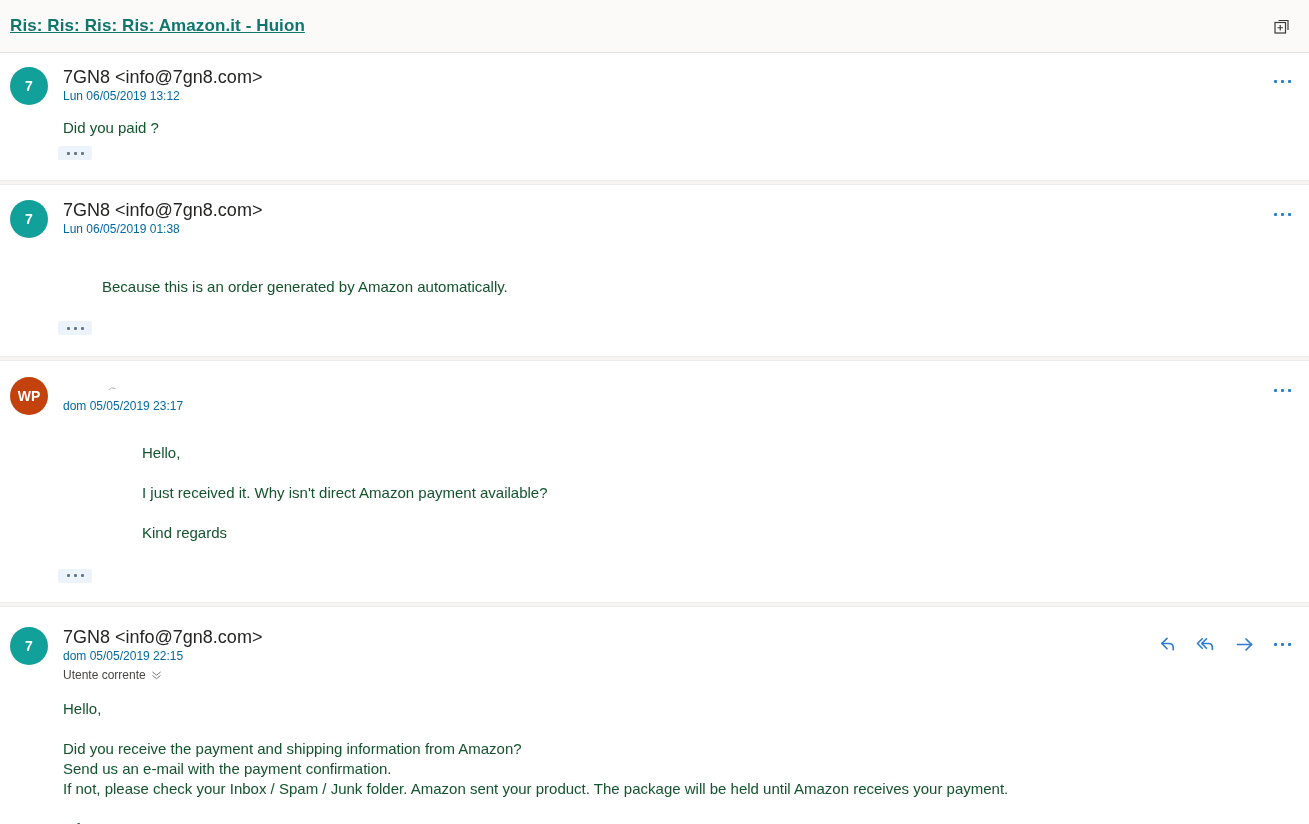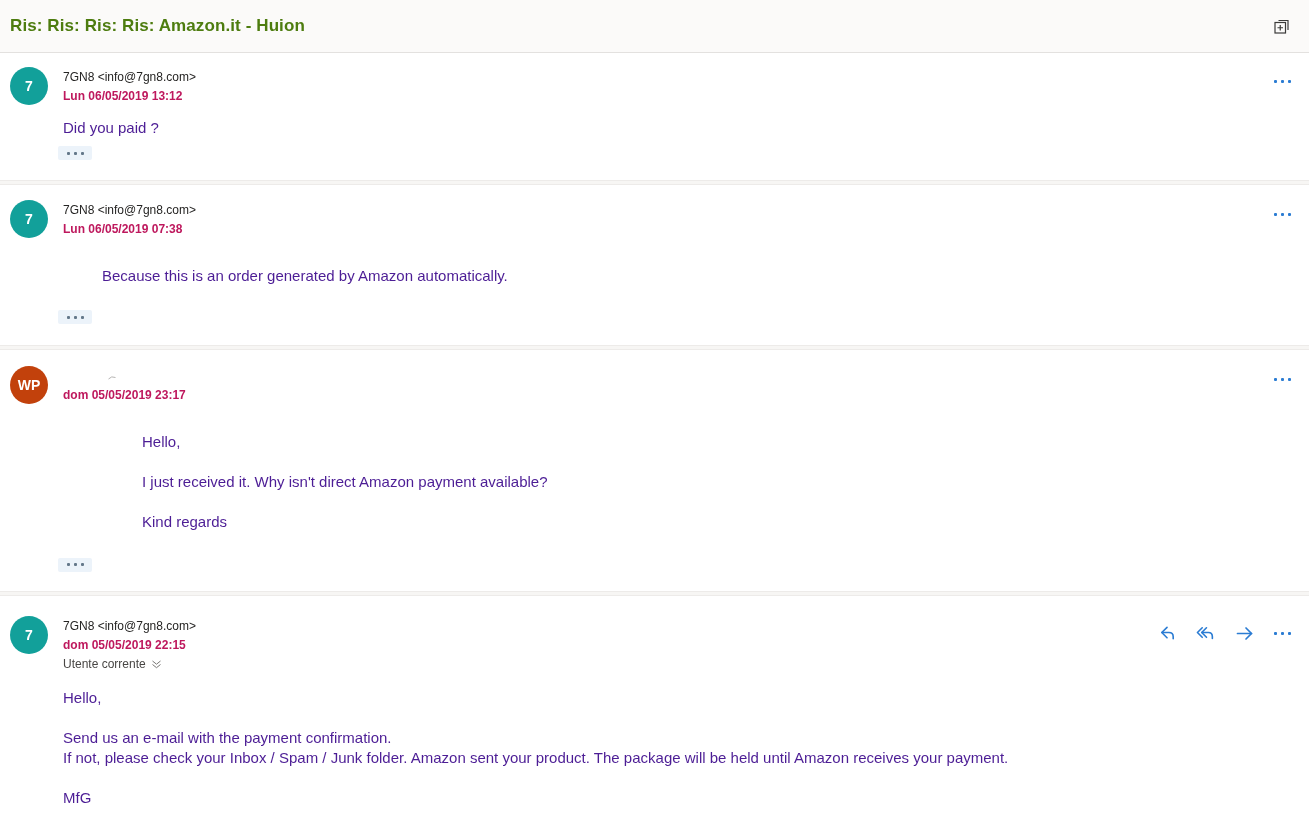--- a/index.html
+++ b/index.html
@@ -20,22 +20,23 @@
     display: flex;
     align-items: center;
     justify-content: space-between;
     padding: 0 18px 0 10px;
     background: #fbfaf9;
     border-bottom: 1px solid #e3e1df;
   }
   .conv-title {
     font-size: 17px;
     font-weight: 600;
-    color: #4d7c0f;
+    color: #0f766e;
     letter-spacing: 0.1px;
+    text-decoration: underline;
   }
   .icon-btn {
     background: none;
     border: none;
     padding: 0;
     cursor: pointer;
     display: inline-flex;
     align-items: center;
     justify-content: center;
   }
@@ -57,24 +58,24 @@
     flex: 0 0 38px;
     display: flex; align-items: center; justify-content: center;
     color: #ffffff;
     font-size: 14px;
     font-weight: 600;
     cursor: pointer;
   }
   .avatar.teal   { background: #12a09a; }
   .avatar.purple { background: #c2410c; }
   .meta { margin-left: 15px; padding-top: 1px; }
-  .sender { font-size: 12px; line-height: 19px; color: #252423; cursor: pointer; }
+  .sender { font-size: 18px; line-height: 19px; color: #252423; cursor: pointer; }
   .sender.redacted { position: relative; min-height: 19px; width: 120px; }
   .smudge { position: absolute; left: 45px; top: 8px; opacity: 0.85; }
-  .date { font-size: 12px; line-height: 18px; color: #be185d; font-weight: bold; }
+  .date { font-size: 12px; line-height: 18px; color: #0369a1; }
   .recipient-row {
     display: inline-flex; align-items: center; gap: 5px;
     font-size: 12px; line-height: 19px; color: #484644; cursor: pointer;
   }
 
   .actions {
     position: absolute;
     right: 18px;
     display: flex;
     align-items: center;
@@ -82,26 +83,26 @@
   }
   .m1 .actions { top: 24px; }
   .m2 .actions { top: 25px; }
   .m3 .actions { top: 25px; }
   .m4 .actions { top: 28px; }
 
   .blue-dots { display: inline-flex; gap: 4px; align-items: center; padding: 3px 0; }
   .blue-dots i { width: 3px; height: 3px; background: #2b7cd3; border-radius: 1px; display: block; }
 
   
-  .msg-body { font-size: 15px; color: #4c1d95; }
+  .msg-body { font-size: 15px; color: #14532d; }
   .body-line { line-height: 20px; min-height: 20px; }
   .m1 { padding-top: 14px; }
   .m1 .msg-body { margin: 13px 0 0 63px; }
   .m2 { padding-top: 15px; }
-  .m2 .msg-body { margin: 28px 0 0 102px; }
+  .m2 .msg-body { margin: 39px 0 0 102px; }
   .m3 { padding-top: 16px; }
   .m3 .msg-body { margin: 28px 0 0 142px; }
   .m3 .body-line { margin-bottom: 20px; }
   .m4 { padding-top: 20px; }
   .m4 .msg-body { margin: 14px 0 0 63px; }
 
   
   .expander {
     display: inline-flex;
     align-items: center;
@@ -169,21 +170,21 @@
 
   <div class="sep"></div>
 
   <section class="message m2">
     <div class="msg-header">
       <div class="avatar teal">
         <span>7</span>
       </div>
       <div class="meta">
         <div class="sender">7GN8 &lt;info@7gn8.com&gt;</div>
-        <div class="date">Lun 06/05/2019 07:38</div>
+        <div class="date">Lun 06/05/2019 01:38</div>
       </div>
     </div>
     <div class="actions">
       <button class="icon-btn">
         <span class="blue-dots">
             <i></i>
             <i></i>
             <i></i>
           </span>
       </button>
@@ -288,20 +289,21 @@
         <span class="blue-dots">
             <i></i>
             <i></i>
             <i></i>
           </span>
       </button>
     </div>
     <div class="msg-body">
       <div class="body-line">Hello,</div>
       <div class="body-line"></div>
+      <div class="body-line">Did you receive the payment and shipping information from Amazon?</div>
       <div class="body-line">Send us an e-mail with the payment confirmation.</div>
       <div class="body-line">If not, please check your Inbox / Spam / Junk folder. Amazon sent your product. The package will be held until Amazon receives your payment.</div>
       <div class="body-line"></div>
       <div class="body-line">MfG</div>
     </div>
   </section>
 
 </div>
 
 </body></html>

